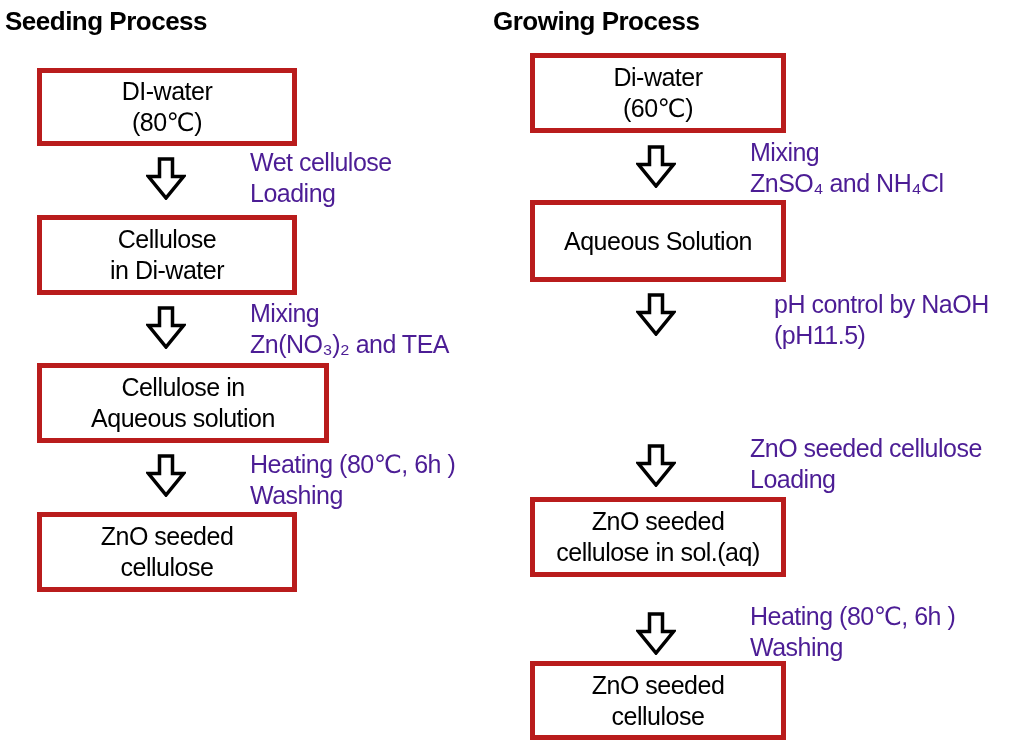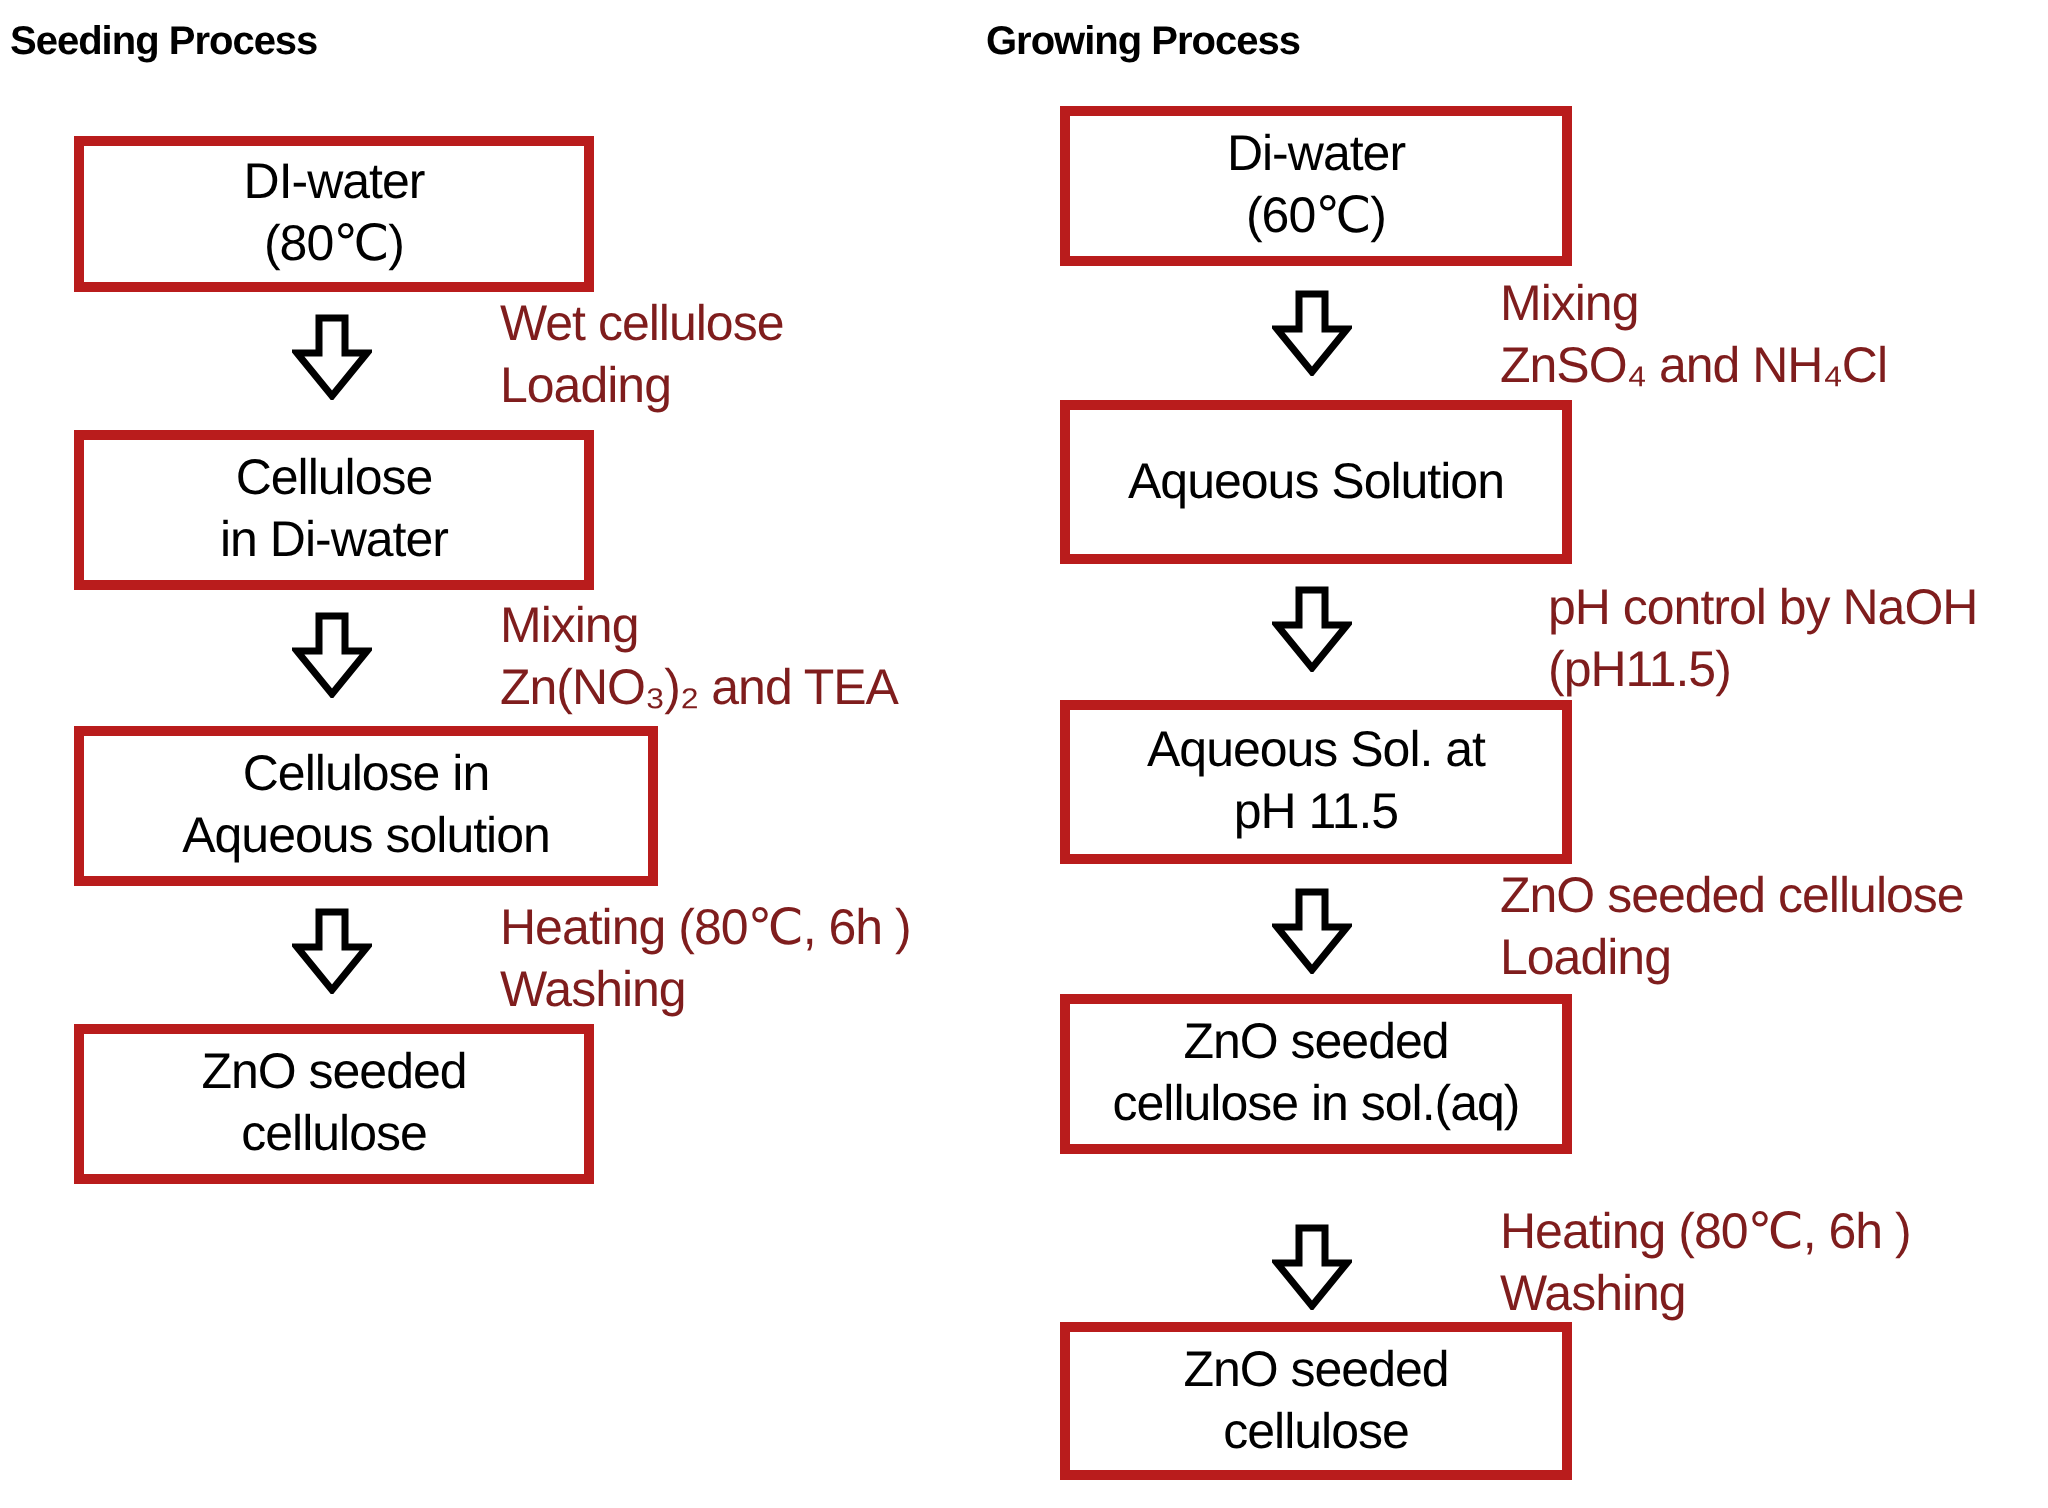--- a/index.html
+++ b/index.html
@@ -8,21 +8,21 @@
     width: 1024px;
     height: 754px;
     background: #ffffff;
     overflow: hidden;
     font-family: "Liberation Sans", "DejaVu Sans", sans-serif;
     color: #000000;
   }
   .title {
     position: absolute;
     font-weight: bold;
-    font-size: 20px;
+    font-size: 26px;
     line-height: 30px;
     letter-spacing: -0.5px;
     color: #000000;
     white-space: nowrap;
   }
   .box {
     position: absolute;
     border: 5px solid #b91c1c;
     background: #ffffff;
     display: flex;
@@ -34,21 +34,21 @@
     letter-spacing: -0.5px;
     white-space: pre-line;
     box-sizing: border-box;
   }
   .step-label {
     position: absolute;
     font-size: 25px;
     line-height: 31px;
     letter-spacing: -0.5px;
     white-space: pre-line;
-    color: #7f1d1d;
+    color: #4c1d95;
   }
   .arrow { position: absolute; }
 </style>
 </head>
 <body>
 
 <div class="canvas">
 
   <div class="title" style="left:5px; top:6px;">Seeding Process</div>
   <div class="title" style="left:493px; top:6px;">Growing Process</div>
@@ -93,22 +93,20 @@
 ZnSO₄ and NH₄Cl</div>
 
   <div class="box" style="left:530px; top:200px; width:256px; height:82px;">Aqueous Solution</div>
 
   <svg class="arrow" style="left:636px; top:293px;" width="40" height="43" viewBox="0 0 40 43">
     <path d="M13.5 2 H26.5 V19.5 H37.5 L20 41 L2.5 19.5 H13.5 Z" fill="#ffffff" stroke="#000000" stroke-width="3.5" stroke-linejoin="miter"></path>
   </svg>
   <div class="step-label" style="left:774px; top:289px;">pH control by NaOH
 (pH11.5)</div>
 
-  <div class="box" style="left:530px; top:350px; width:256px; height:82px;">Aqueous Sol. at
-pH 11.5</div>
 
   <svg class="arrow" style="left:636px; top:444px;" width="40" height="43" viewBox="0 0 40 43">
     <path d="M13.5 2 H26.5 V19.5 H37.5 L20 41 L2.5 19.5 H13.5 Z" fill="#ffffff" stroke="#000000" stroke-width="3.5" stroke-linejoin="miter"></path>
   </svg>
   <div class="step-label" style="left:750px; top:433px;">ZnO seeded cellulose
 Loading</div>
 
   <div class="box" style="left:530px; top:497px; width:256px; height:80px;">ZnO seeded
 cellulose in sol.(aq)</div>
 

